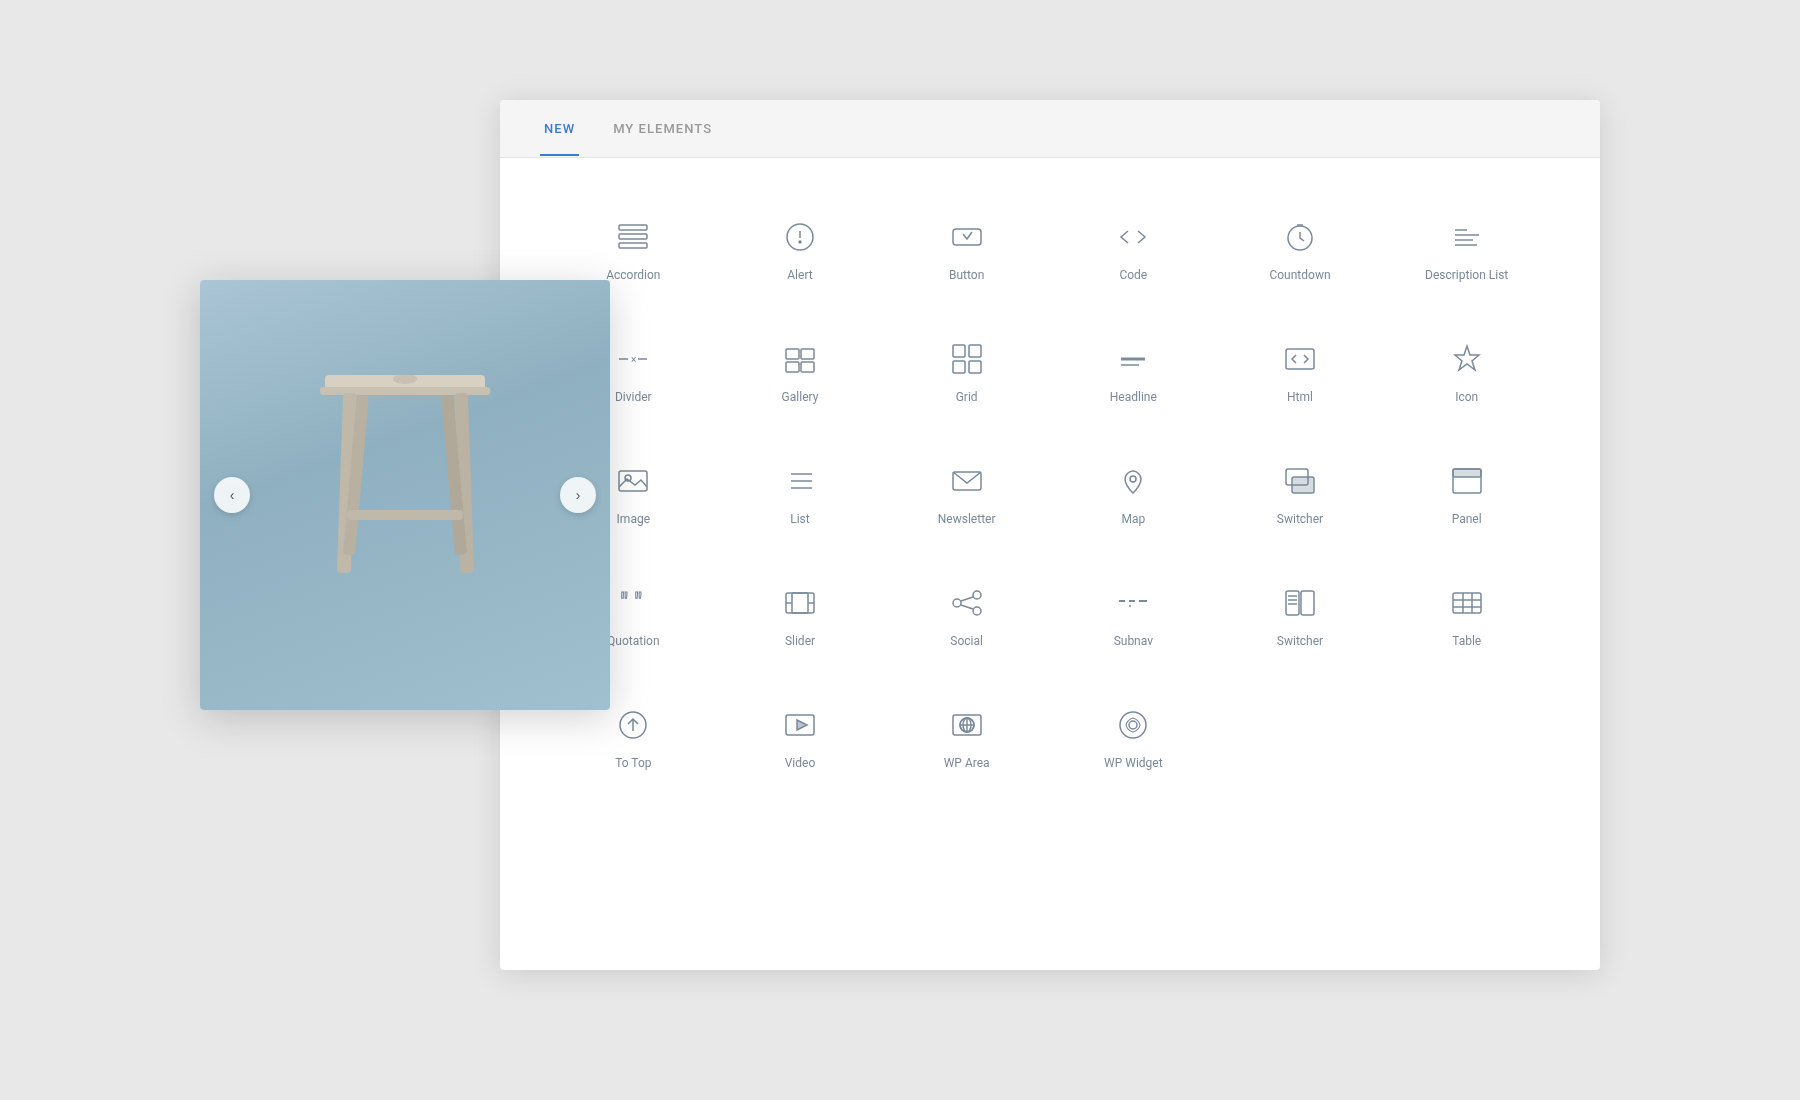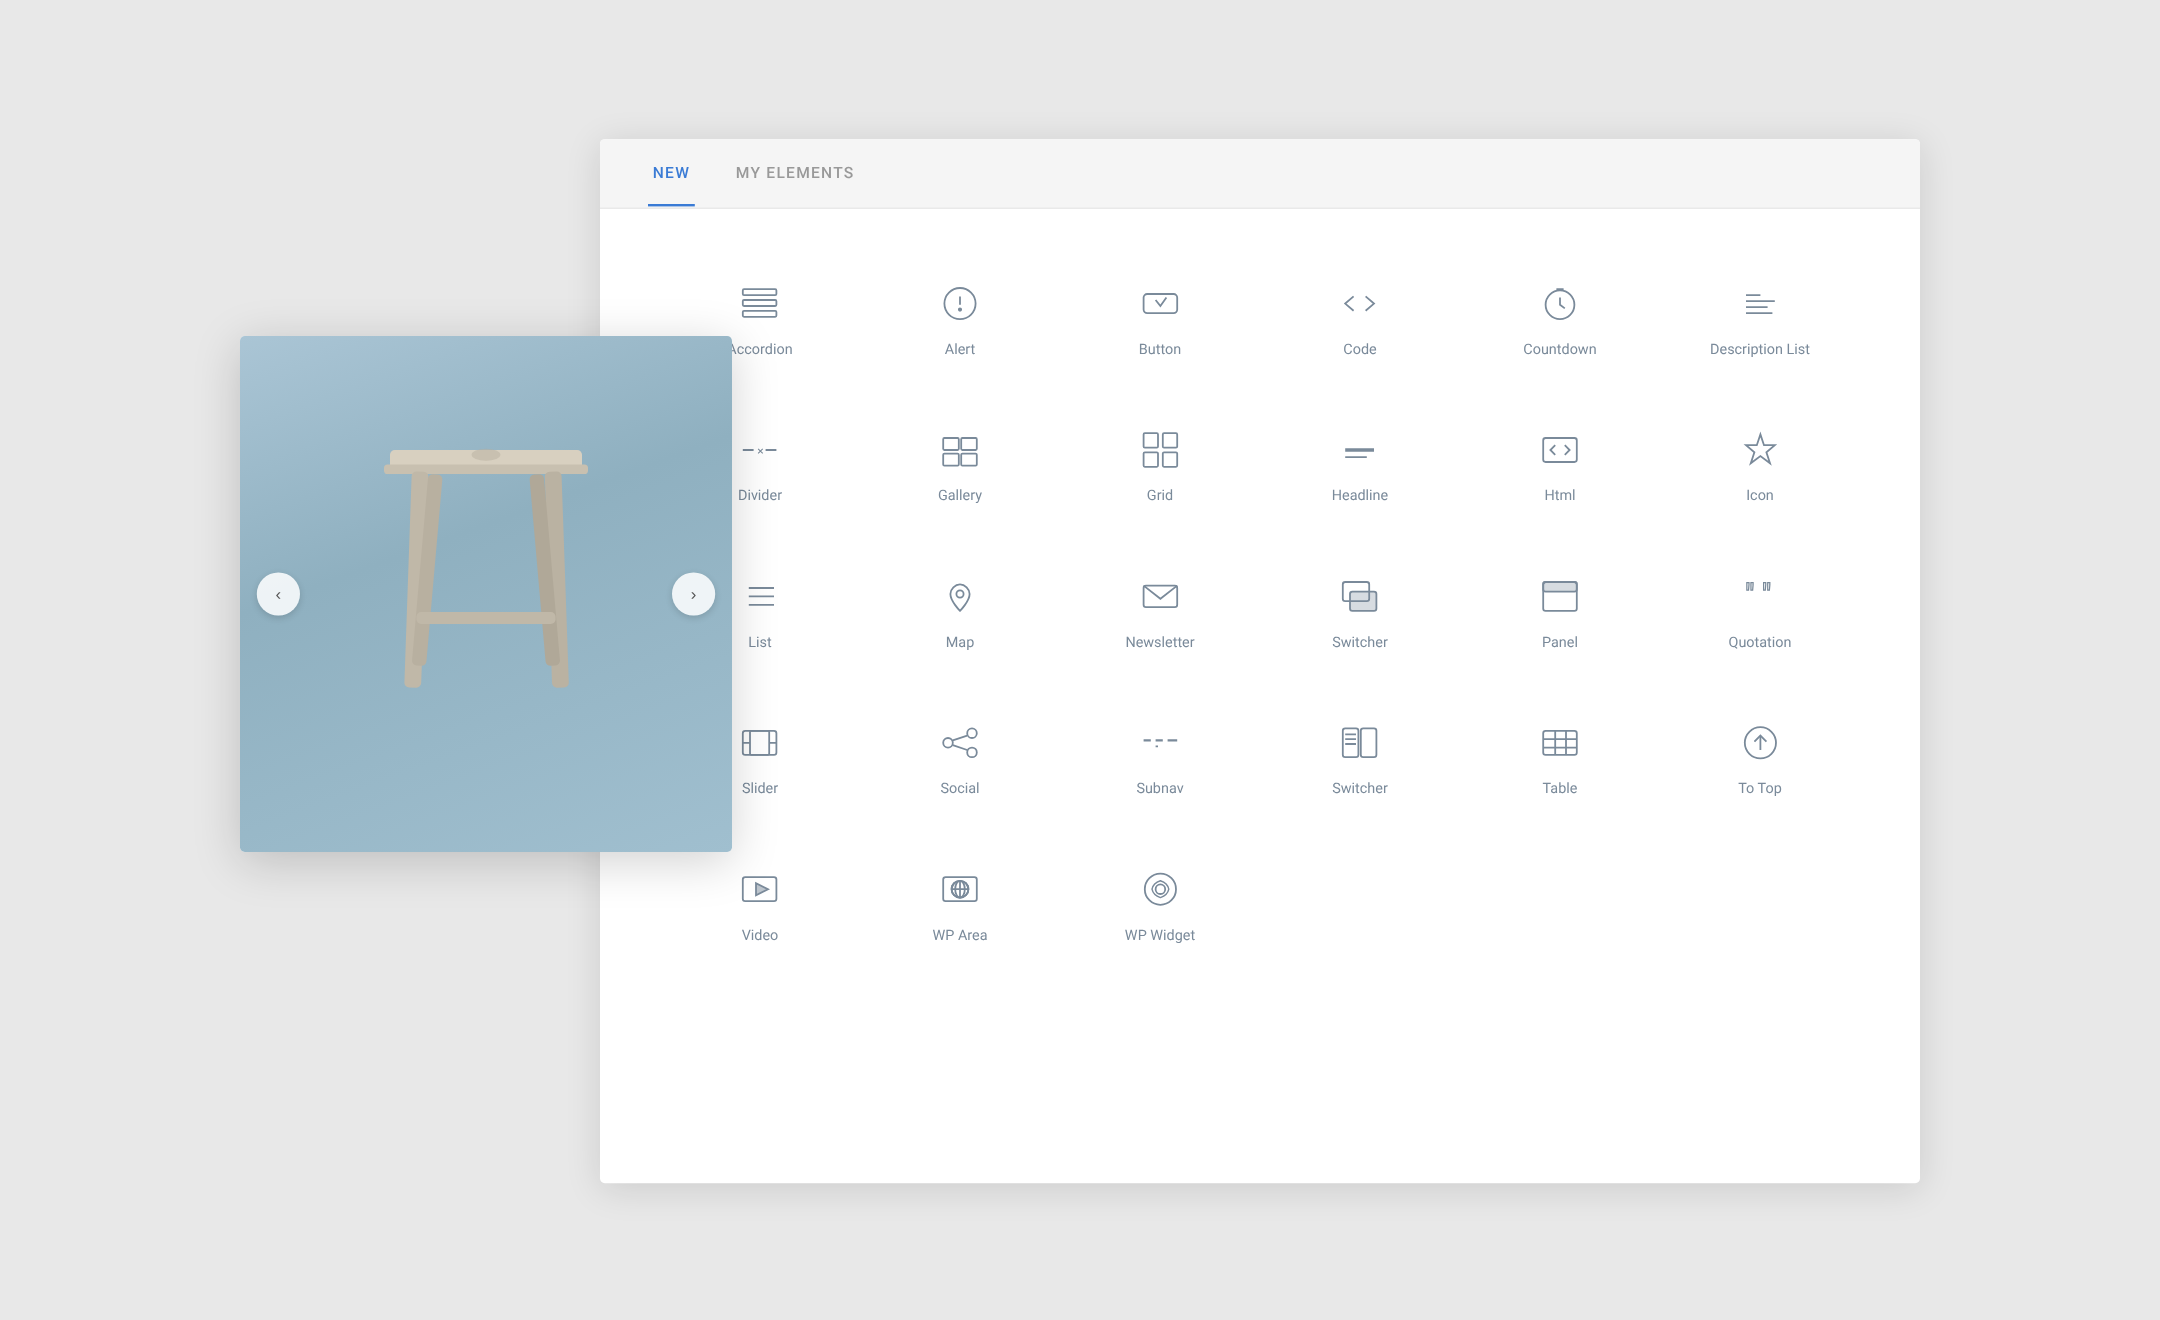--- a/index.html
+++ b/index.html
@@ -74,21 +74,21 @@
       box-shadow: 0 2px 6px rgba(0,0,0,0.15);
     }
 
     .prev-btn { left: 14px; }
     .next-btn { right: 14px; }
 
     
     .panel {
       position: absolute;
       right: 0;
-      top: 16px;
+      top: 0;
       width: 1100px;
       height: 870px;
       background: #fff;
       border-radius: 4px;
       box-shadow: 0 4px 30px rgba(0,0,0,0.12);
       z-index: 1;
       overflow: hidden;
     }
 
     
@@ -335,53 +335,63 @@
 
       <div class="element-item">
         <div class="element-icon">
           <svg viewBox="0 0 36 36">
               <polygon points="18,5 21,14 30,14 23,20 26,29 18,23 10,29 13,20 6,14 15,14"></polygon>
             </svg>
         </div>
         <span class="element-label">Icon</span>
       </div>
 
+      <div class="element-item">
+        <div class="element-icon">
+          <svg viewBox="0 0 36 36">
+              <rect x="4" y="8" width="28" height="20" rx="2"></rect>
+              <circle cx="13" cy="15" r="3"></circle>
+              <polyline points="4,24 12,16 20,22 26,17 32,24"></polyline>
+            </svg>
+        </div>
+        <span class="element-label">Image</span>
+      </div>
 
       <div class="element-item">
         <div class="element-icon">
           <svg viewBox="0 0 36 36">
               <line x1="4" y1="11" x2="4" y2="11" stroke-width="2.5"></line>
               <line x1="9" y1="11" x2="30" y2="11"></line>
               <line x1="4" y1="18" x2="4" y2="18" stroke-width="2.5"></line>
               <line x1="9" y1="18" x2="30" y2="18"></line>
               <line x1="4" y1="25" x2="4" y2="25" stroke-width="2.5"></line>
               <line x1="9" y1="25" x2="30" y2="25"></line>
             </svg>
         </div>
         <span class="element-label">List</span>
       </div>
 
       <div class="element-item">
         <div class="element-icon">
           <svg viewBox="0 0 36 36">
+              <rect x="4" y="9" width="28" height="18" rx="2"></rect>
+              <polyline points="4,9 18,20 32,9"></polyline>
+            </svg>
+        </div>
+        <span class="element-label">Newsletter</span>
+      </div>
+
+      <div class="element-item">
+        <div class="element-icon">
+          <svg viewBox="0 0 36 36">
               <path d="M18 8 C14 8 10 12 10 16 C10 22 18 30 18 30 C18 30 26 22 26 16 C26 12 22 8 18 8Z"></path>
               <circle cx="18" cy="16" r="3" fill="#fff" stroke="#7a8a9a"></circle>
             </svg>
         </div>
         <span class="element-label">Map</span>
-      </div>
-
-      <div class="element-item">
-        <div class="element-icon">
-          <svg viewBox="0 0 36 36">
-              <rect x="4" y="9" width="28" height="18" rx="2"></rect>
-              <polyline points="4,9 18,20 32,9"></polyline>
-            </svg>
-        </div>
-        <span class="element-label">Newsletter</span>
       </div>
 
       <div class="element-item">
         <div class="element-icon">
           <svg viewBox="0 0 36 36">
               <rect x="4" y="6" width="22" height="16" rx="2"></rect>
               <rect x="10" y="14" width="22" height="16" rx="2" fill="rgba(122,138,154,0.3)"></rect>
             </svg>
         </div>
         <span class="element-label">Switcher</span>

